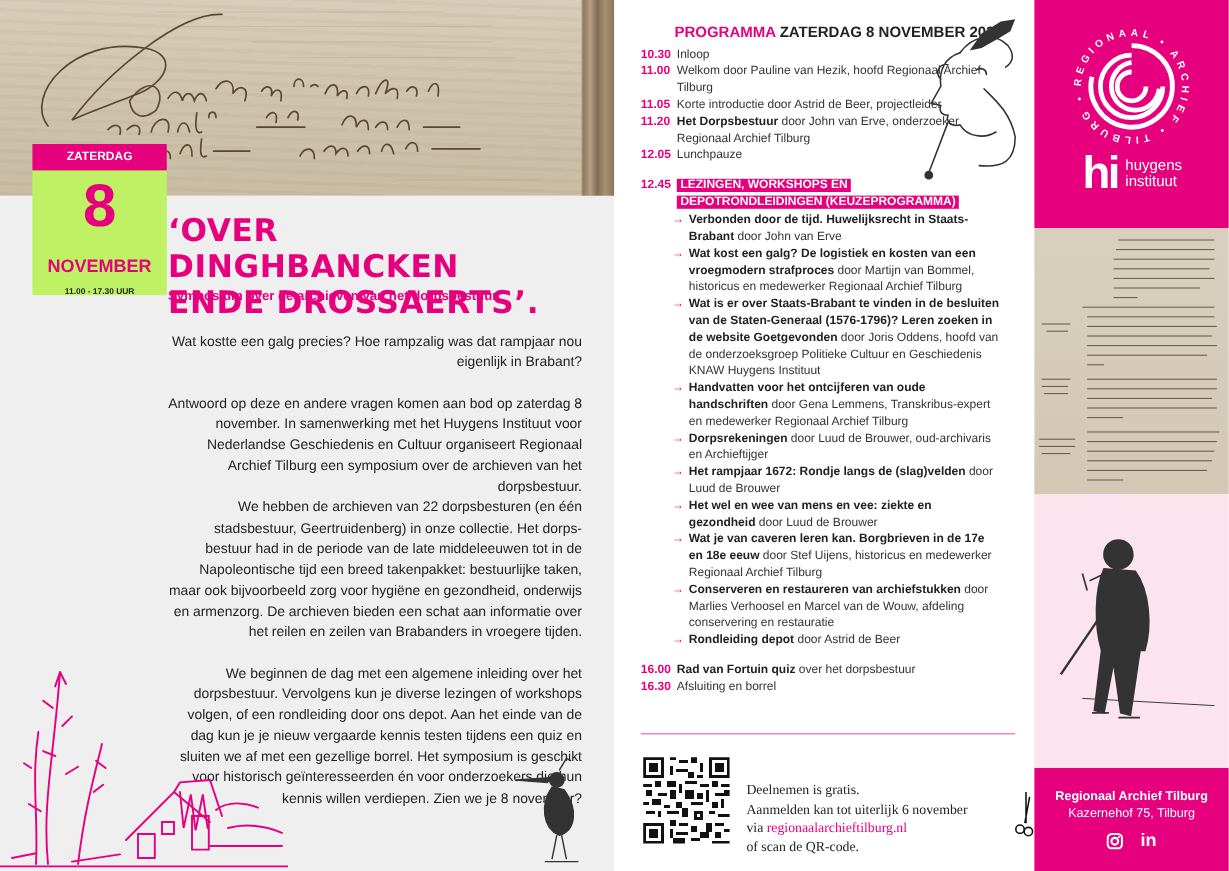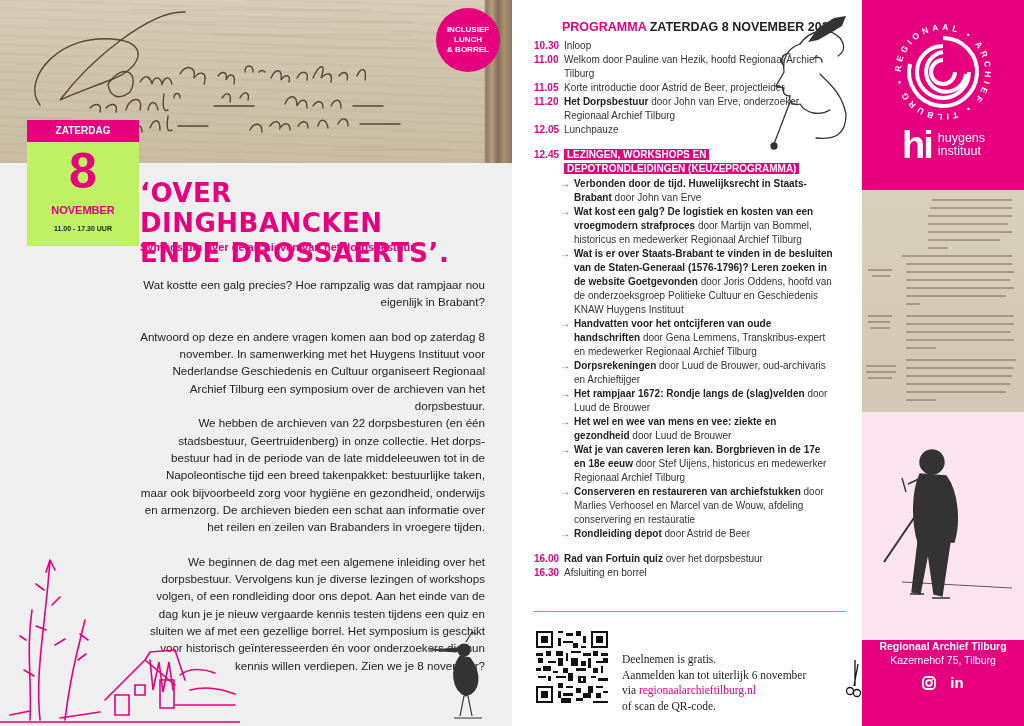--- a/index.html
+++ b/index.html
@@ -19,21 +19,21 @@
 
   .badge-circle {
     position: absolute; left: 436px; top: 8px; width: 64px; height: 64px; border-radius: 50%;
     background: #e6007e; color: #fff; display: flex; flex-direction: column; align-items: center; justify-content: center;
     font-family: "Liberation Sans", sans-serif; font-weight: bold; font-size: 8px; line-height: 10px; text-align: center;
   }
 
   .date-card { position: absolute; left: 27px; top: 120px; width: 112px; height: 126px; background: #bef264; }
   .date-card .day-name { background: #e6007e; color: #fff; height: 22px; line-height: 22px; text-align: center; font-family: "Liberation Sans", sans-serif; font-weight: bold; font-size: 10px; }
   .date-card .day-num { color: #e6007e; text-align: center; font-family: "Liberation Sans", sans-serif; font-weight: bold; font-size: 50px; line-height: 50px; margin-top: 4px; }
-  .date-card .month { color: #e6007e; text-align: center; font-family: "Liberation Sans", sans-serif; font-weight: bold; font-size: 11px; margin-top: 8px; }
+  .date-card .month { color: #e6007e; text-align: center; font-family: "Liberation Sans", sans-serif; font-weight: bold; font-size: 15px; margin-top: 18px; }
   .date-card .hours { color: #222; text-align: center; font-family: "Liberation Sans", sans-serif; font-weight: bold; font-size: 7px; margin-top: 9px; }
 
   .main-title { position: absolute; left: 140px; top: 178px; width: 340px; color: #e6007e; font-family: "DejaVu Sans", sans-serif; font-weight: bold; font-size: 26px; line-height: 30px; letter-spacing: 0.5px; }
   .subtitle { position: absolute; left: 140px; top: 241px; color: #e6007e; font-family: "Liberation Sans", sans-serif; font-weight: bold; font-size: 11px; }
 
   .body-text { position: absolute; left: 140px; top: 276px; width: 345px; font-family: "Liberation Sans", sans-serif; font-size: 11.6px; line-height: 17.3px; color: #222; text-align: right; }
   .body-text p { margin-bottom: 17.3px; }
   .body-text p.tight { margin-bottom: 0; }
 
   .sketch-house { position: absolute; left: 0; top: 550px; }
@@ -70,21 +70,21 @@
   .right { position: absolute; left: 862px; top: 0; width: 162px; height: 726px; }
   .logo-block { position: absolute; left: 0; top: 0; width: 162px; height: 190px; background: #e6007e; }
   .logo-block svg { position: absolute; left: 18px; top: 18px; }
   .huygens { position: absolute; left: 40px; top: 128px; display: flex; align-items: center; color: #fff; }
   .huygens .hi { font-family: "Liberation Sans", sans-serif; font-weight: bold; font-size: 38px; line-height: 34px; letter-spacing: -2px; }
   .huygens .hname { margin-left: 6px; font-family: "Liberation Sans", sans-serif; font-size: 12.5px; line-height: 13px; }
 
   .manuscript { position: absolute; left: 0; top: 190px; width: 162px; height: 222px; background: linear-gradient(180deg, #d8cfbd 0%, #d2c8b4 100%); overflow: hidden; }
   .pink-light { position: absolute; left: 0; top: 412px; width: 162px; height: 228px; background: #fce4ee; }
   .footer-block { position: absolute; left: 0; top: 640px; width: 162px; height: 86px; background: #e6007e; color: #fff; text-align: center; }
-  .footer-block .org { font-family: "Liberation Sans", sans-serif; font-weight: bold; font-size: 10.5px; }
+  .footer-block .org { font-family: "Liberation Sans", sans-serif; font-weight: bold; font-size: 10.5px; margin-top: 18px; }
   .footer-block .addr { font-family: "Liberation Sans", sans-serif; font-size: 10.5px; margin-top: 2px; }
   .socials { display: flex; justify-content: center; gap: 14px; margin-top: 10px; }
   .socials span { display: inline-flex; align-items: center; justify-content: center; }
   .scissors { position: absolute; left: 845px; top: 660px; }
 </style>
 </head>
 <body>
 
 <div class="left">
   <div class="photo-top">
@@ -100,25 +100,20 @@
         <path d="M285 104 c4 -10 12 -10 12 2 c4 -8 10 -8 10 2 m6 -2 c4 -6 10 -6 10 2 m8 -2 c4 -8 10 -8 10 2 m12 -2 h30"></path>
         <path d="M100 130 c4 -8 12 -8 12 2 m10 -4 c4 -6 10 -6 10 2 c4 -6 10 -6 10 2 m8 -4 c4 -10 10 -10 10 2 m8 -14 c-2 14 0 16 4 14 m6 -4 h30"></path>
         <path d="M250 130 c4 -8 12 -8 12 2 m8 -6 c4 -6 10 -6 10 2 c4 -6 10 -6 10 2 m8 -4 c4 -6 10 -6 10 2 m10 -2 c2 -8 8 -8 10 2 m10 -4 c4 -8 10 -6 10 2 m12 -2 h40"></path>
       </g>
       <g stroke="#9a8a70" stroke-width="0.5" opacity="0.4" fill="none">
         <path d="M130 10 h240 M150 22 h260 M210 35 h200 M240 48 h190 M330 150 h120"></path>
       </g>
     </svg>
   </div>
 
-  <div class="badge-circle">
-    <span>INCLUSIEF</span>
-    <span>LUNCH</span>
-    <span>&amp; BORREL</span>
-  </div>
 
   <div class="date-card">
     <div class="day-name">ZATERDAG</div>
     <div class="day-num">8</div>
     <div class="month">NOVEMBER</div>
     <div class="hours">11.00 - 17.30 UUR</div>
   </div>
 
   <h1 class="main-title">
     <span style="display:block">‘OVER DINGHBANCKEN</span>

